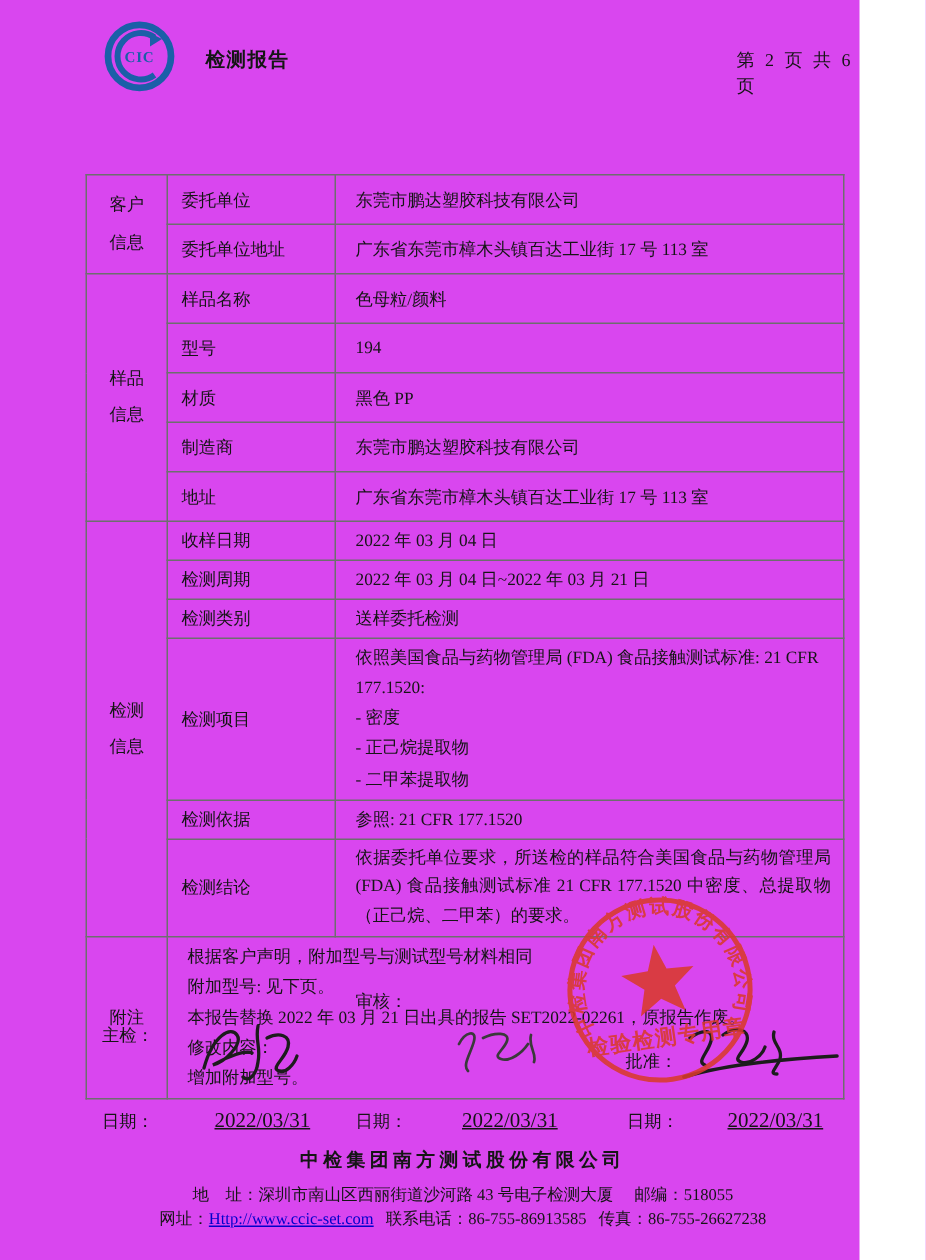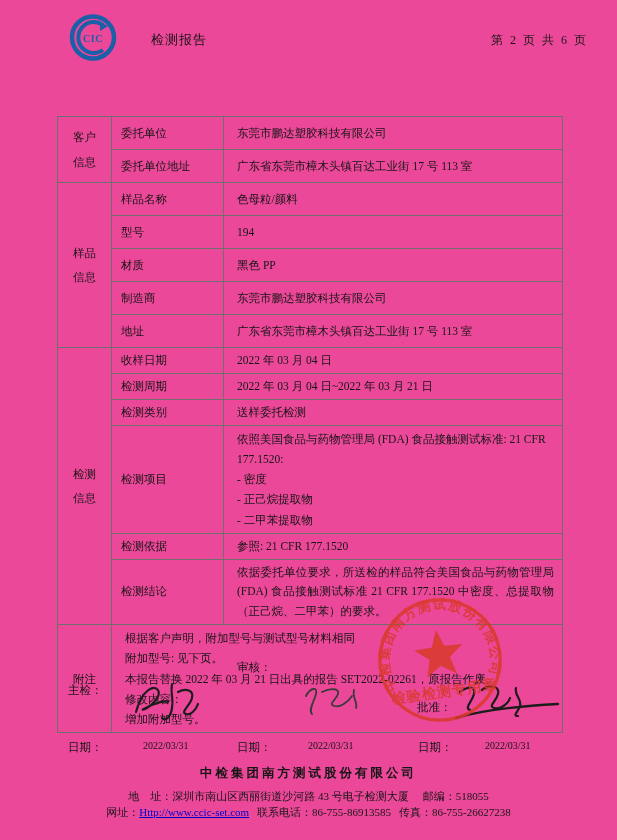--- a/index.html
+++ b/index.html
@@ -1,38 +1,38 @@
 <!DOCTYPE html>
 <html><head>
 <meta charset="utf-8">
 <style>
   html,body{margin:0;padding:0;background:#ffffff;}
   .page{
-    position:relative; width:617px; height:840px; background:#ec4899;
+    position:relative; width:573px; height:840px; background:#d946ef;
     font-family:"Liberation Serif","DejaVu Serif",serif; color:#151515; overflow:hidden;
   }
   
   .hdr-logo{position:absolute;left:62px;top:13px;width:62px;height:49px;}
-  .hdr-title{position:absolute;left:151px;top:31px;font-size:13px;font-weight:normal;letter-spacing:1px;}
+  .hdr-title{position:absolute;left:137px;top:31px;font-size:13px;font-weight:bold;letter-spacing:1px;}
   .hdr-no{position:absolute;left:233px;top:32px;font-size:12px;font-weight:bold;}
   .hdr-page{position:absolute;left:468px;top:32px;font-size:12px;font-weight:normal;letter-spacing:2px;margin-left:23px;}
   
   table.report{position:absolute;left:57px;top:75px;width:506px;border-collapse:collapse;table-layout:fixed;margin-top:41px;}
   table.report td{border:1px solid #6e6e6e;font-size:11.5px;vertical-align:middle;word-break:break-word;}
   td.sec{width:51px;text-align:center;white-space:pre-line;line-height:2.1;}
   td.lbl{width:99px;padding:3px 3px 3px 9px;}
   td.val{padding:3px 8px 3px 13px;}
   .pre{white-space:pre-line;line-height:1.75;}
   .just{line-height:1.7;text-align:justify;}
   tr.h33{height:33px;} tr.h26{height:26px;} tr.h92{height:92px;} tr.h56{height:56px;} tr.h90{height:90px;}
   
   .sig-label{position:absolute;font-size:11.5px;}
   .sig-svg{position:absolute;}
   .date-label{position:absolute;font-size:11.5px;}
-  .date-val{position:absolute;font-size:10px;}
+  .date-val{position:absolute;font-size:14px;text-decoration:underline;}
   
   .stamp{position:absolute;left:376px;top:596px;width:128px;height:128px;opacity:0.87;}
   
   .ft-company{position:absolute;left:0;top:765px;width:617px;text-align:center;font-size:12.5px;font-weight:bold;letter-spacing:3px;}
   .ft-line1{position:absolute;left:0;top:789px;width:617px;text-align:center;font-size:11px;}
   .ft-line2{position:absolute;left:0;top:805px;width:617px;text-align:center;font-size:11px;}
   .ft-line2 a{color:#0000cc;text-decoration:underline;}
   .gap{display:inline-block;width:14px;}
   .gap-s{display:inline-block;width:8px;}
 </style>

